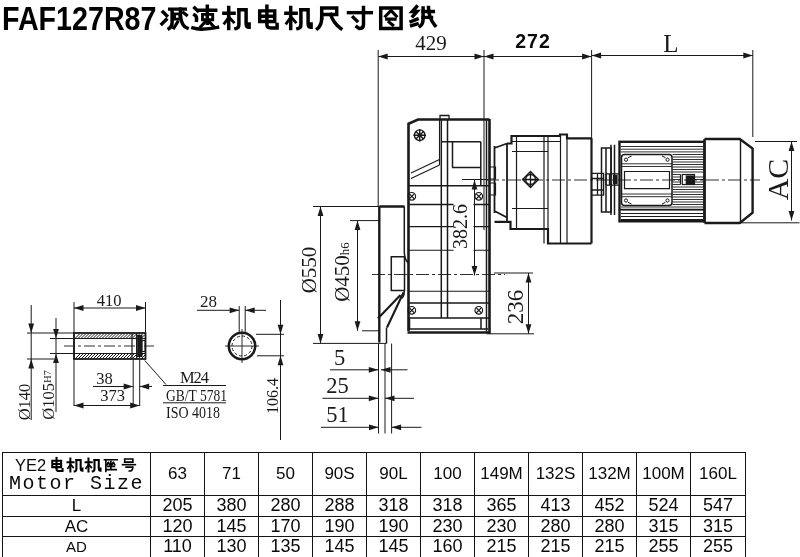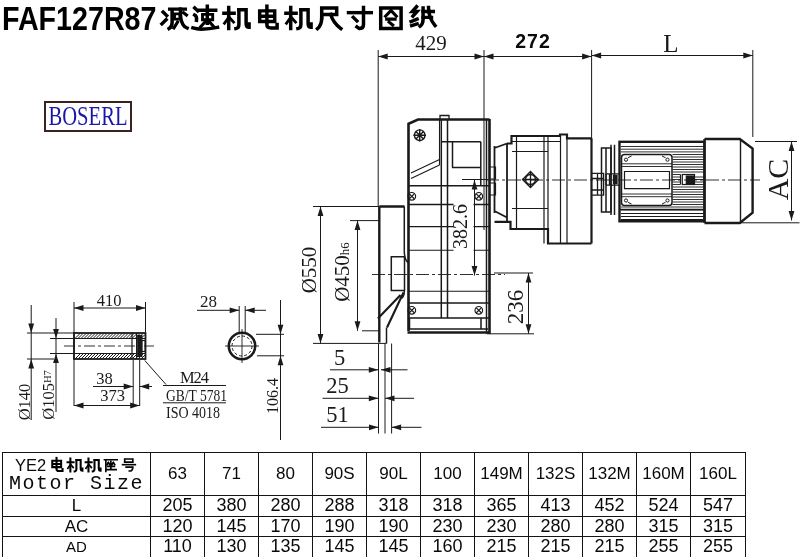--- a/index.html
+++ b/index.html
@@ -353,25 +353,20 @@
 <use href="#g_su" transform="translate(190.5,3.8) scale(1.2,1.18)"></use>
 <use href="#g_ji" transform="translate(221.5,3.8) scale(1.2,1.18)"></use>
 <use href="#g_dian" transform="translate(252.5,3.8) scale(1.2,1.18)"></use>
 <use href="#g_ji" transform="translate(283.5,3.8) scale(1.2,1.18)"></use>
 <use href="#g_chi" transform="translate(314.5,3.8) scale(1.2,1.18)"></use>
 <use href="#g_cun" transform="translate(345.5,3.8) scale(1.2,1.18)"></use>
 <use href="#g_tu" transform="translate(376.5,3.8) scale(1.2,1.18)"></use>
 <use href="#g_zhi" transform="translate(407.5,3.8) scale(1.2,1.18)"></use>
 </svg>
 
-<div id="logo">
-      <svg width="84" height="27" viewBox="0 0 84 27">
-        <text x="42" y="21.5" textLength="79" lengthAdjust="spacingAndGlyphs" text-anchor="middle" font-family="Liberation Serif,serif" font-size="26.5" fill="#1c16a8">BOSERL</text>
-      </svg>
-    </div>
 
 <table id="tbl">
 <colgroup>
         <col style="width:148px">
         <col style="width:54px">
         <col style="width:54px">
         <col style="width:54px">
         <col style="width:54px">
         <col style="width:54px">
         <col style="width:54px">
@@ -391,28 +386,28 @@
                   <use href="#g_ji" transform="translate(25.5,0)"></use>
                   <use href="#g_ji" transform="translate(51,0)"></use>
                   <use href="#g_zuo" transform="translate(76.5,0)"></use>
                   <use href="#g_hao" transform="translate(102,0)"></use>
                 </g>
               </svg></div>
 <div class="ms" style="height:19px;line-height:17px;">Motor Size</div>
 </td>
 <td class="h">63</td>
           <td class="h">71</td>
-          <td class="h">80</td>
+          <td class="h">50</td>
           <td class="h">90S</td>
           <td class="h">90L</td>
           <td class="h">100</td>
           <td class="h">149M</td>
           <td class="h">132S</td>
           <td class="h">132M</td>
-          <td class="h">160M</td>
+          <td class="h">100M</td>
           <td class="h">160L</td>
 </tr>
 <tr style="height:18.4px">
           <td style="font-size:17px">L</td>
           <td>205</td>
           <td>380</td>
           <td>280</td>
           <td>288</td>
           <td>318</td>
           <td>318</td>

